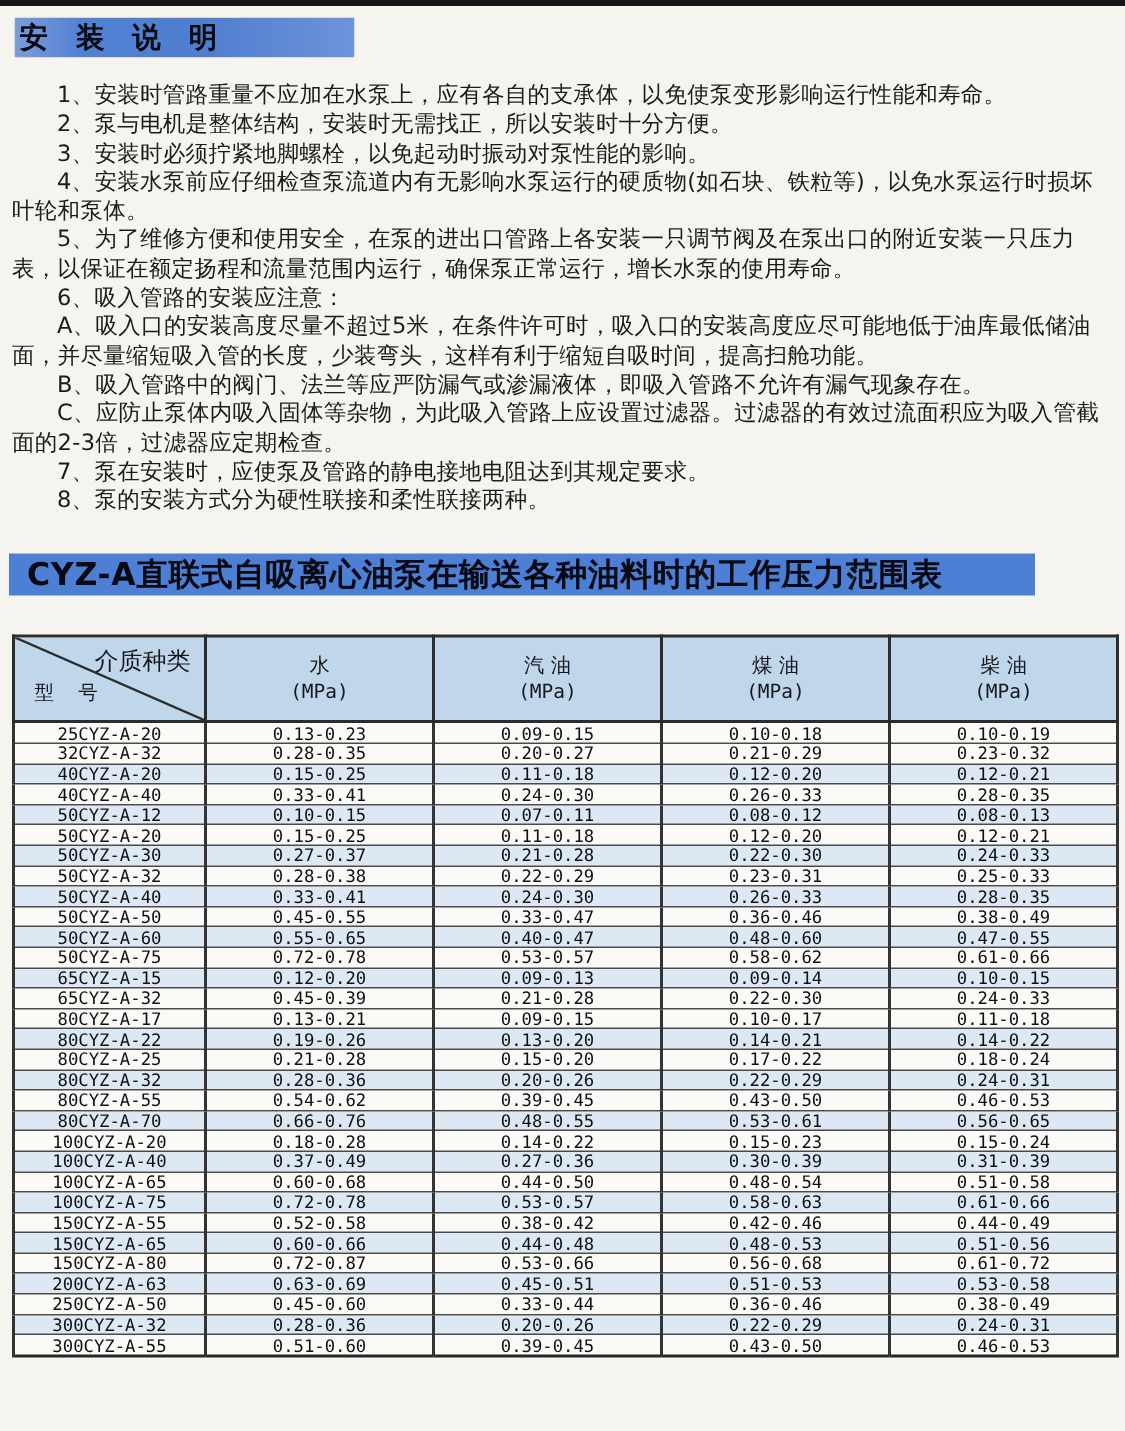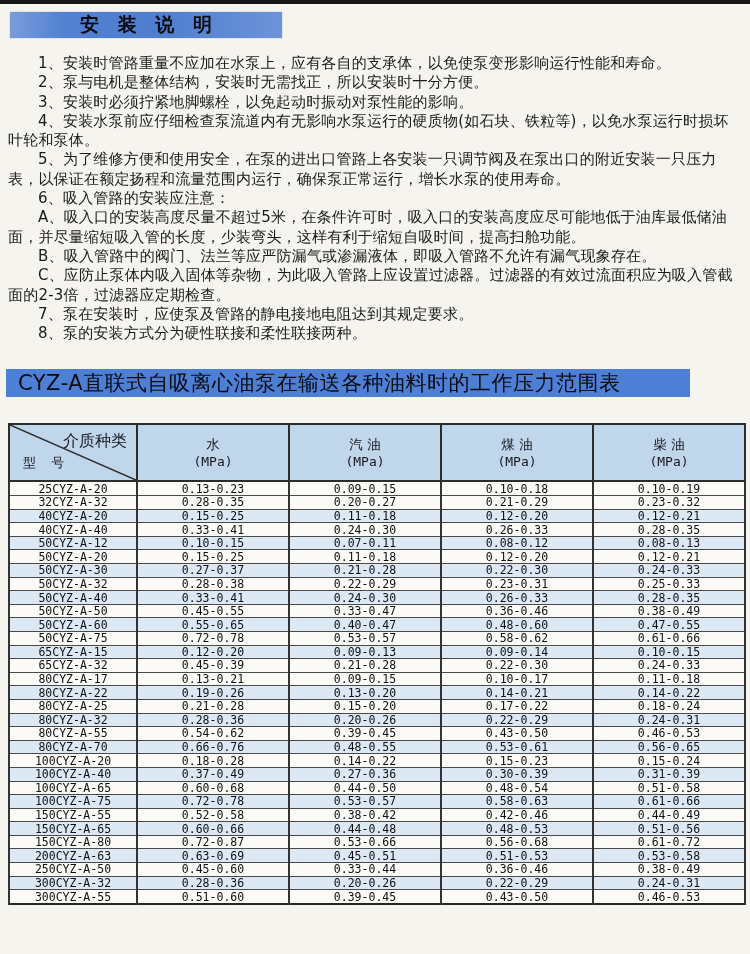--- a/index.html
+++ b/index.html
@@ -3,55 +3,55 @@
 <meta charset="utf-8">
 <style>
   html,body{margin:0;padding:0;}
   .page{
     width:750px;height:954px;background:#f6f4ef;overflow:hidden;
     font-family:"DejaVu Sans","Liberation Sans",sans-serif;color:#1b1b1b;
     position:relative;
   }
   .top-rule{height:4px;width:100%;background:#161616;}
   .title-bar{
-    margin:8px 0 0 10px;width:272px;height:26px;
+    margin:8px 0 0 10px;width:226px;height:26px;
     background:linear-gradient(90deg,#7b9cdb 0%,#5181d2 20%,#4f7ecf 55%,#6d93da 100%);
-    display:flex;align-items:center;justify-content:center;
+    display:flex;align-items:center;
     box-shadow:0 0 1px rgba(0,0,40,.4);
   }
   .title-bar span{
     font-size:19px;font-weight:bold;letter-spacing:6px;color:#0b0b12;
     white-space:nowrap;transform:translateX(3px);
   }
   .instructions{margin:16px 8px 0 8px;font-size:15px;line-height:19.3px;}
   .instructions p{margin:0;text-indent:2em;letter-spacing:0.2px;}
   .banner{
     margin:26px 0 0 6px;width:684px;height:28px;background:#4d80d4;
     display:flex;align-items:center;
   }
   .banner span{
-    font-size:21px;font-weight:normal;color:#0a0a14;padding-left:12px;
+    font-size:21px;font-weight:bold;color:#0a0a14;padding-left:12px;
     letter-spacing:0.5px;white-space:nowrap;
   }
   table.ptable{
     margin:26px 0 0 8px;border-collapse:collapse;table-layout:fixed;
     width:735px;background:#fbfaf6;
   }
   .ptable col.c-model{width:128px;}
   .ptable col.c-val{width:152px;}
   .ptable thead th{
     height:55px;background:#c0d6ea;border:2px solid #2c2c2c;
     font-size:13.5px;font-weight:normal;color:#17171f;padding:0;
     vertical-align:middle;text-align:center;line-height:17px;
   }
   .ptable thead th .unit{font-family:"DejaVu Sans Mono","Liberation Mono",monospace;font-size:13px;}
   th.diag{position:relative;}
   th.diag svg{position:absolute;left:0;top:0;width:100%;height:100%;}
   .diag-top{position:absolute;top:7px;right:9px;font-size:16px;}
-  .diag-bottom{position:absolute;bottom:9px;left:13px;font-size:13px;letter-spacing:6px;font-family:Liberation Serif, serif;}
+  .diag-bottom{position:absolute;bottom:9px;left:13px;font-size:13px;letter-spacing:6px;}
   .ptable tbody td{
     height:12.6px;padding:0;border:1px solid #4a4a4a;
     border-left:2px solid #333;border-right:2px solid #333;
     font-family:"DejaVu Sans Mono","Liberation Mono",monospace;
     font-size:11.5px;line-height:12px;text-align:center;color:#101014;
     overflow:hidden;white-space:nowrap;
   }
   .ptable tbody tr.alt td{background:#dce9f4;}
   .ptable tbody tr:not(.alt) td{background:#fbfaf6;}
   .ptable{border:2px solid #262626;}

